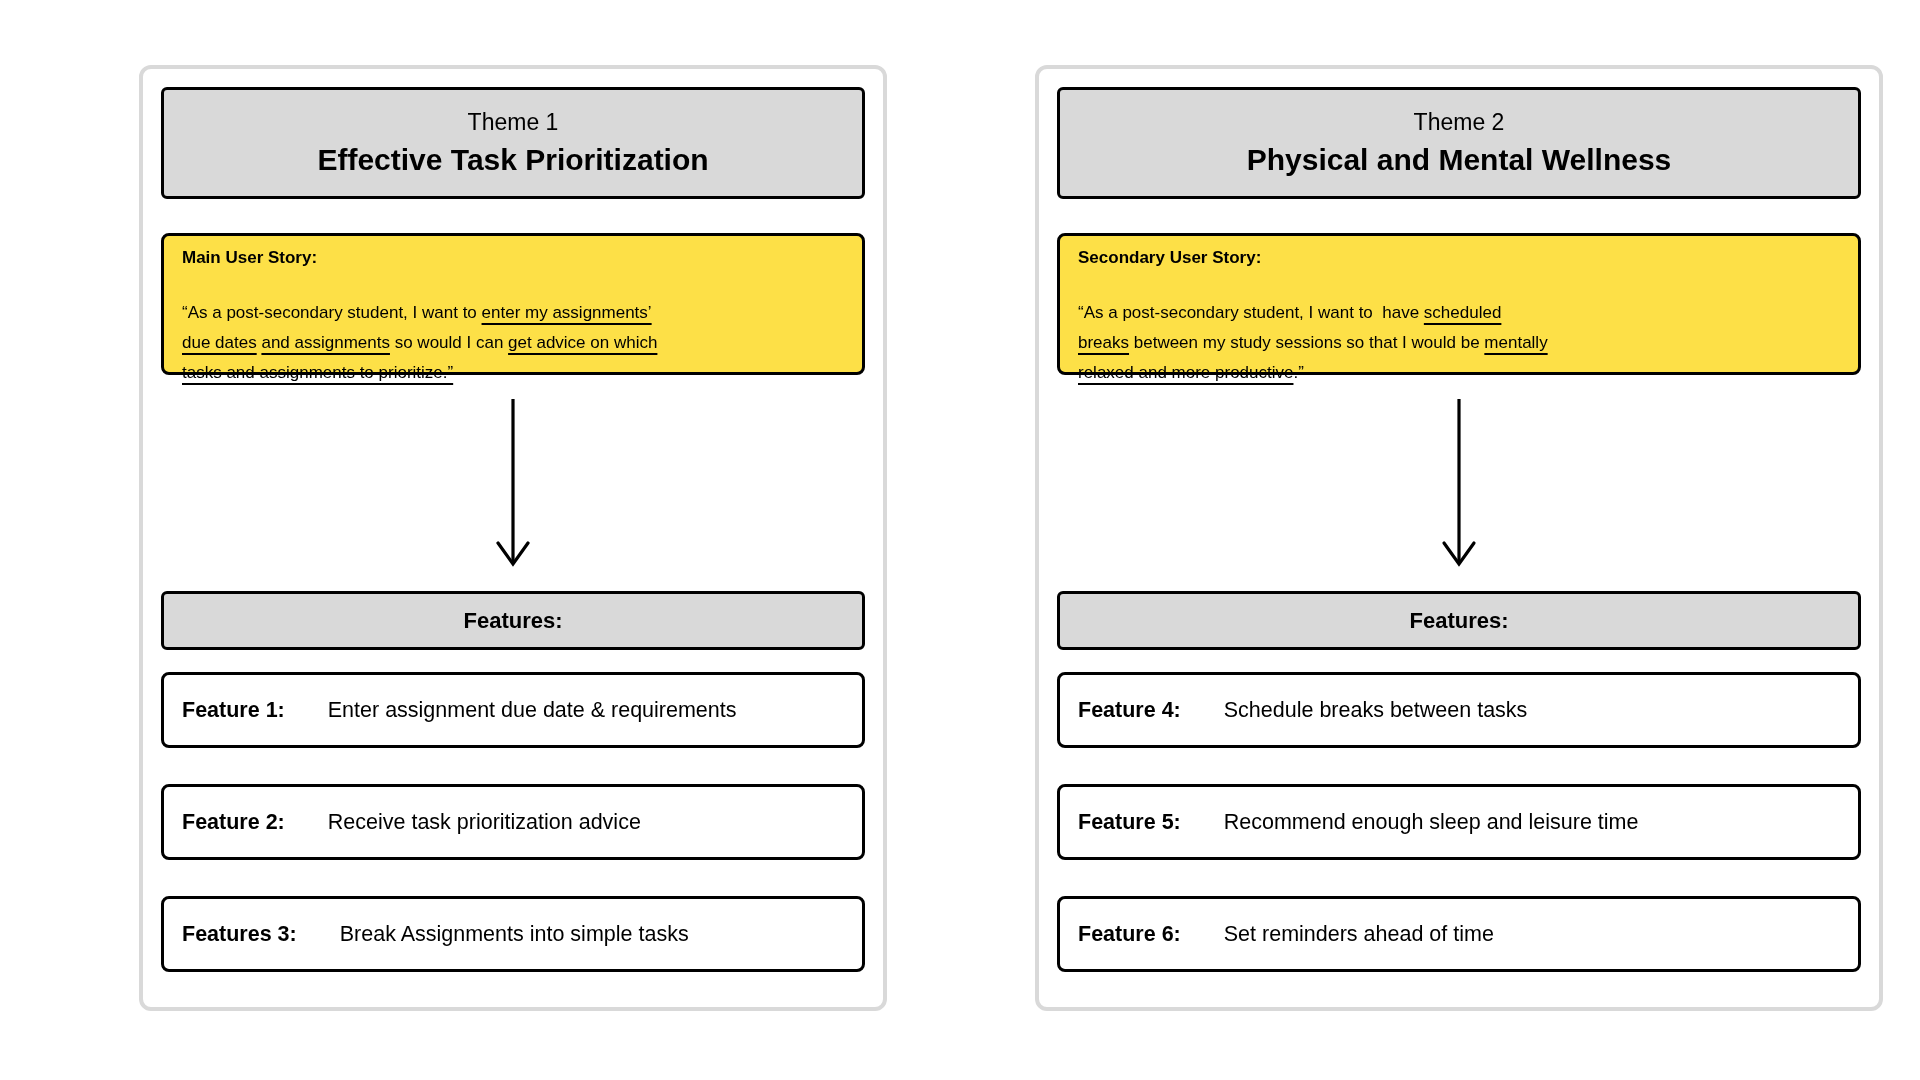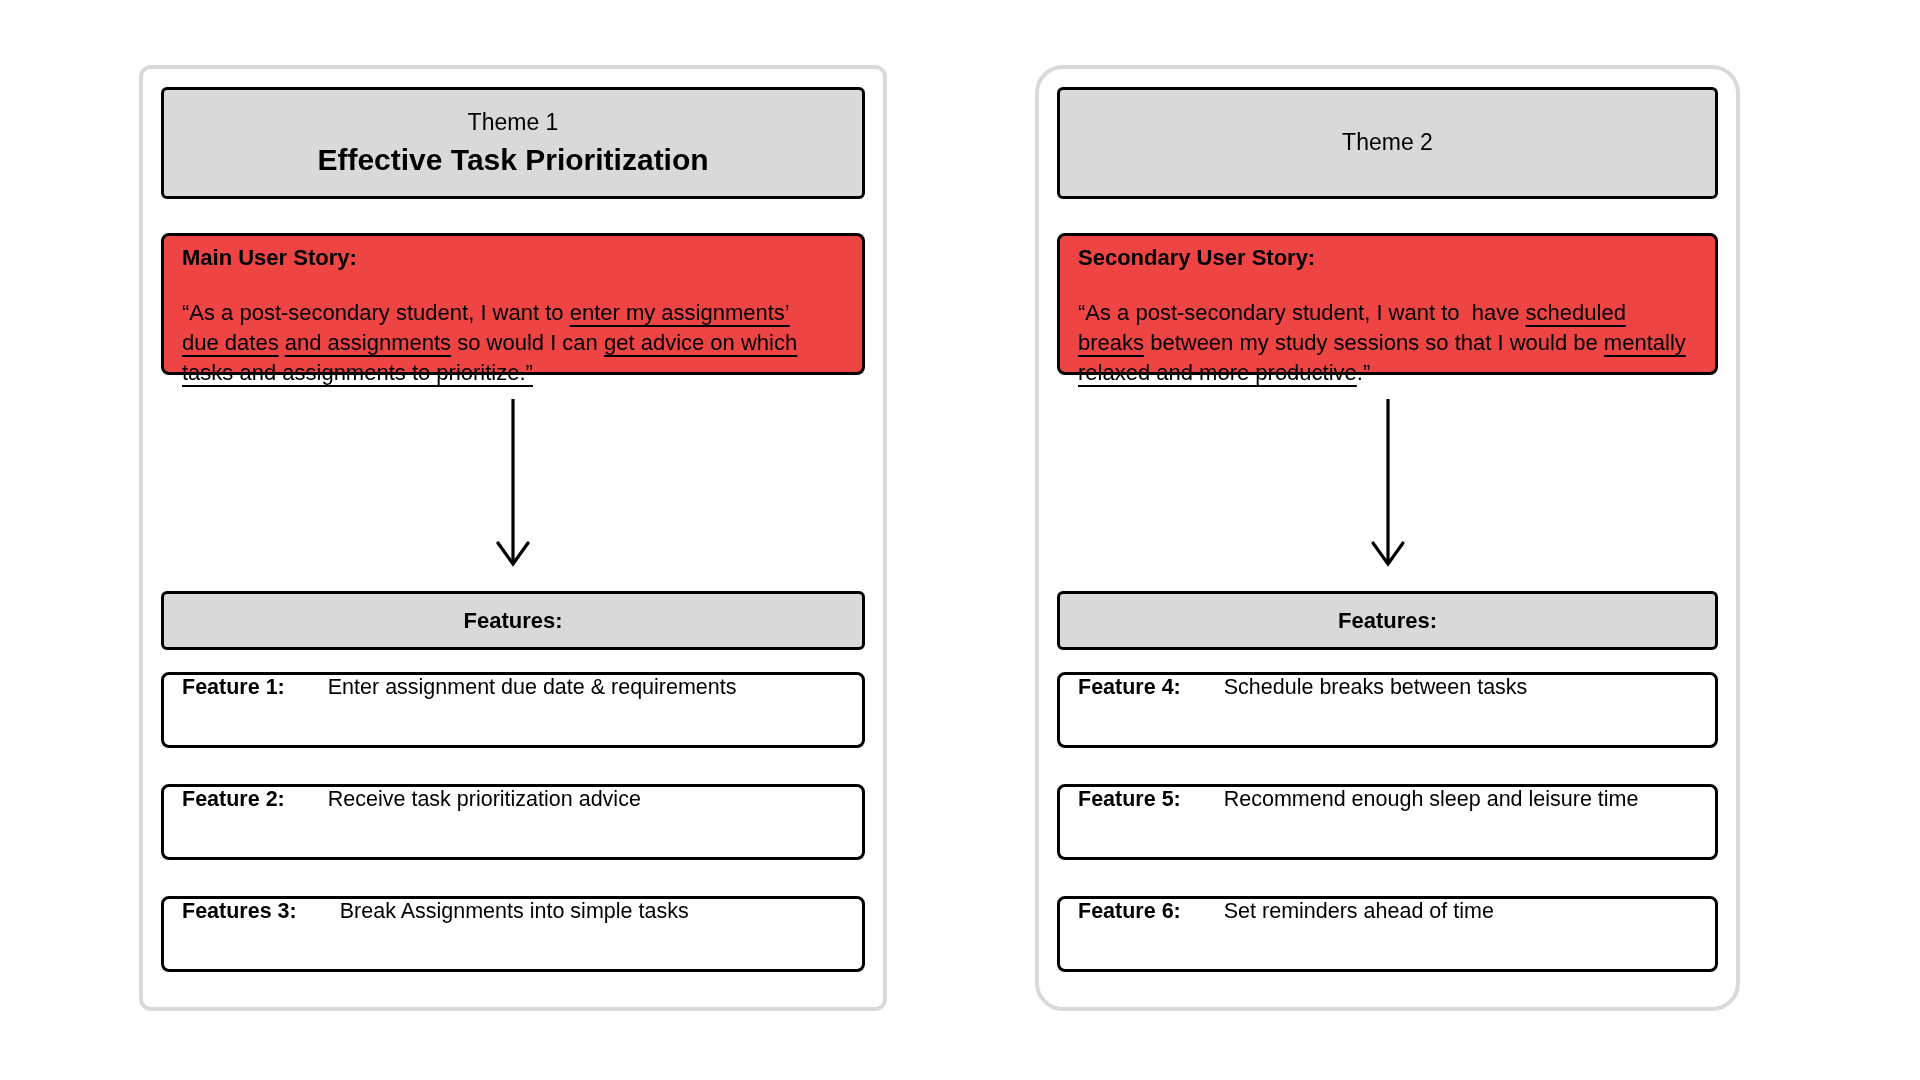--- a/index.html
+++ b/index.html
@@ -19,21 +19,21 @@
     height: 946px;
     box-sizing: border-box;
     background: #ffffff;
     border: 4px solid #d9d9d9;
     border-radius: 12px;
     padding: 18px;
     display: flex;
     flex-direction: column;
   }
   .panel.left  { left: 139px;  width: 748px; }
-  .panel.right { left: 1035px; width: 705px; border-radius: 28px; }
+  .panel.right { left: 1035px; width: 848px; }
 
   .theme-header {
     box-sizing: border-box;
     height: 112px;
     background: #d9d9d9;
     border: 3px solid #000000;
     border-radius: 6px;
     display: flex;
     flex-direction: column;
     align-items: center;
@@ -41,26 +41,26 @@
     gap: 7px;
     margin-bottom: 34px;
     flex: none;
   }
   .theme-label { font-size: 23px; line-height: 1.1; }
   .theme-title { font-size: 30px; font-weight: bold; line-height: 1.1; text-align: center; }
 
   .story-box {
     box-sizing: border-box;
     height: 142px;
-    background: #ef4444;
+    background: #fde047;
     border: 3px solid #000000;
     border-radius: 8px;
     padding: 7px 18px;
     margin-bottom: 21px;
-    font-size: 22px;
+    font-size: 17px;
     line-height: 30px;
     flex: none;
   }
   .story-label { font-weight: bold; }
   .story-text  { white-space: pre-wrap; margin-top: 25px; }
   .story-text .u {
     text-decoration: underline;
     text-decoration-thickness: 2px;
     text-underline-offset: 4.5px;
   }
@@ -89,21 +89,21 @@
     flex: none;
   }
 
   .feature-box {
     box-sizing: border-box;
     height: 76px;
     background: #ffffff;
     border: 3px solid #000000;
     border-radius: 8px;
     display: flex;
-    align-items: flex-start;
+    align-items: center;
     padding: 0 18px;
     font-size: 21.5px;
     margin-bottom: 36px;
     flex: none;
   }
   .feature-box:last-child { margin-bottom: 0; }
   .feature-label { font-weight: bold; margin-right: 7px; white-space: nowrap; }
   .feature-text  { white-space: nowrap; margin-left: 36px; }
 </style>
 </head>
@@ -145,20 +145,21 @@
     </div>
     <div class="feature-box">
       <span class="feature-label">Features 3:</span>
       <span class="feature-text">Break Assignments into simple tasks</span>
     </div>
   </div>
 
   <div class="panel right">
     <div class="theme-header">
       <div class="theme-label">Theme 2</div>
+      <div class="theme-title">Physical and Mental Wellness</div>
     </div>
 
     <div class="story-box">
       <div class="story-label">Secondary User Story:</div>
       <div class="story-text"><span>“As a post-secondary student, I want to  have </span><span class="u">scheduled
 breaks</span><span> between my study sessions so that I would be </span><span class="u">mentally
 relaxed and more productive</span><span>.”</span></div>
     </div>
 
     <div class="arrow-wrap">

